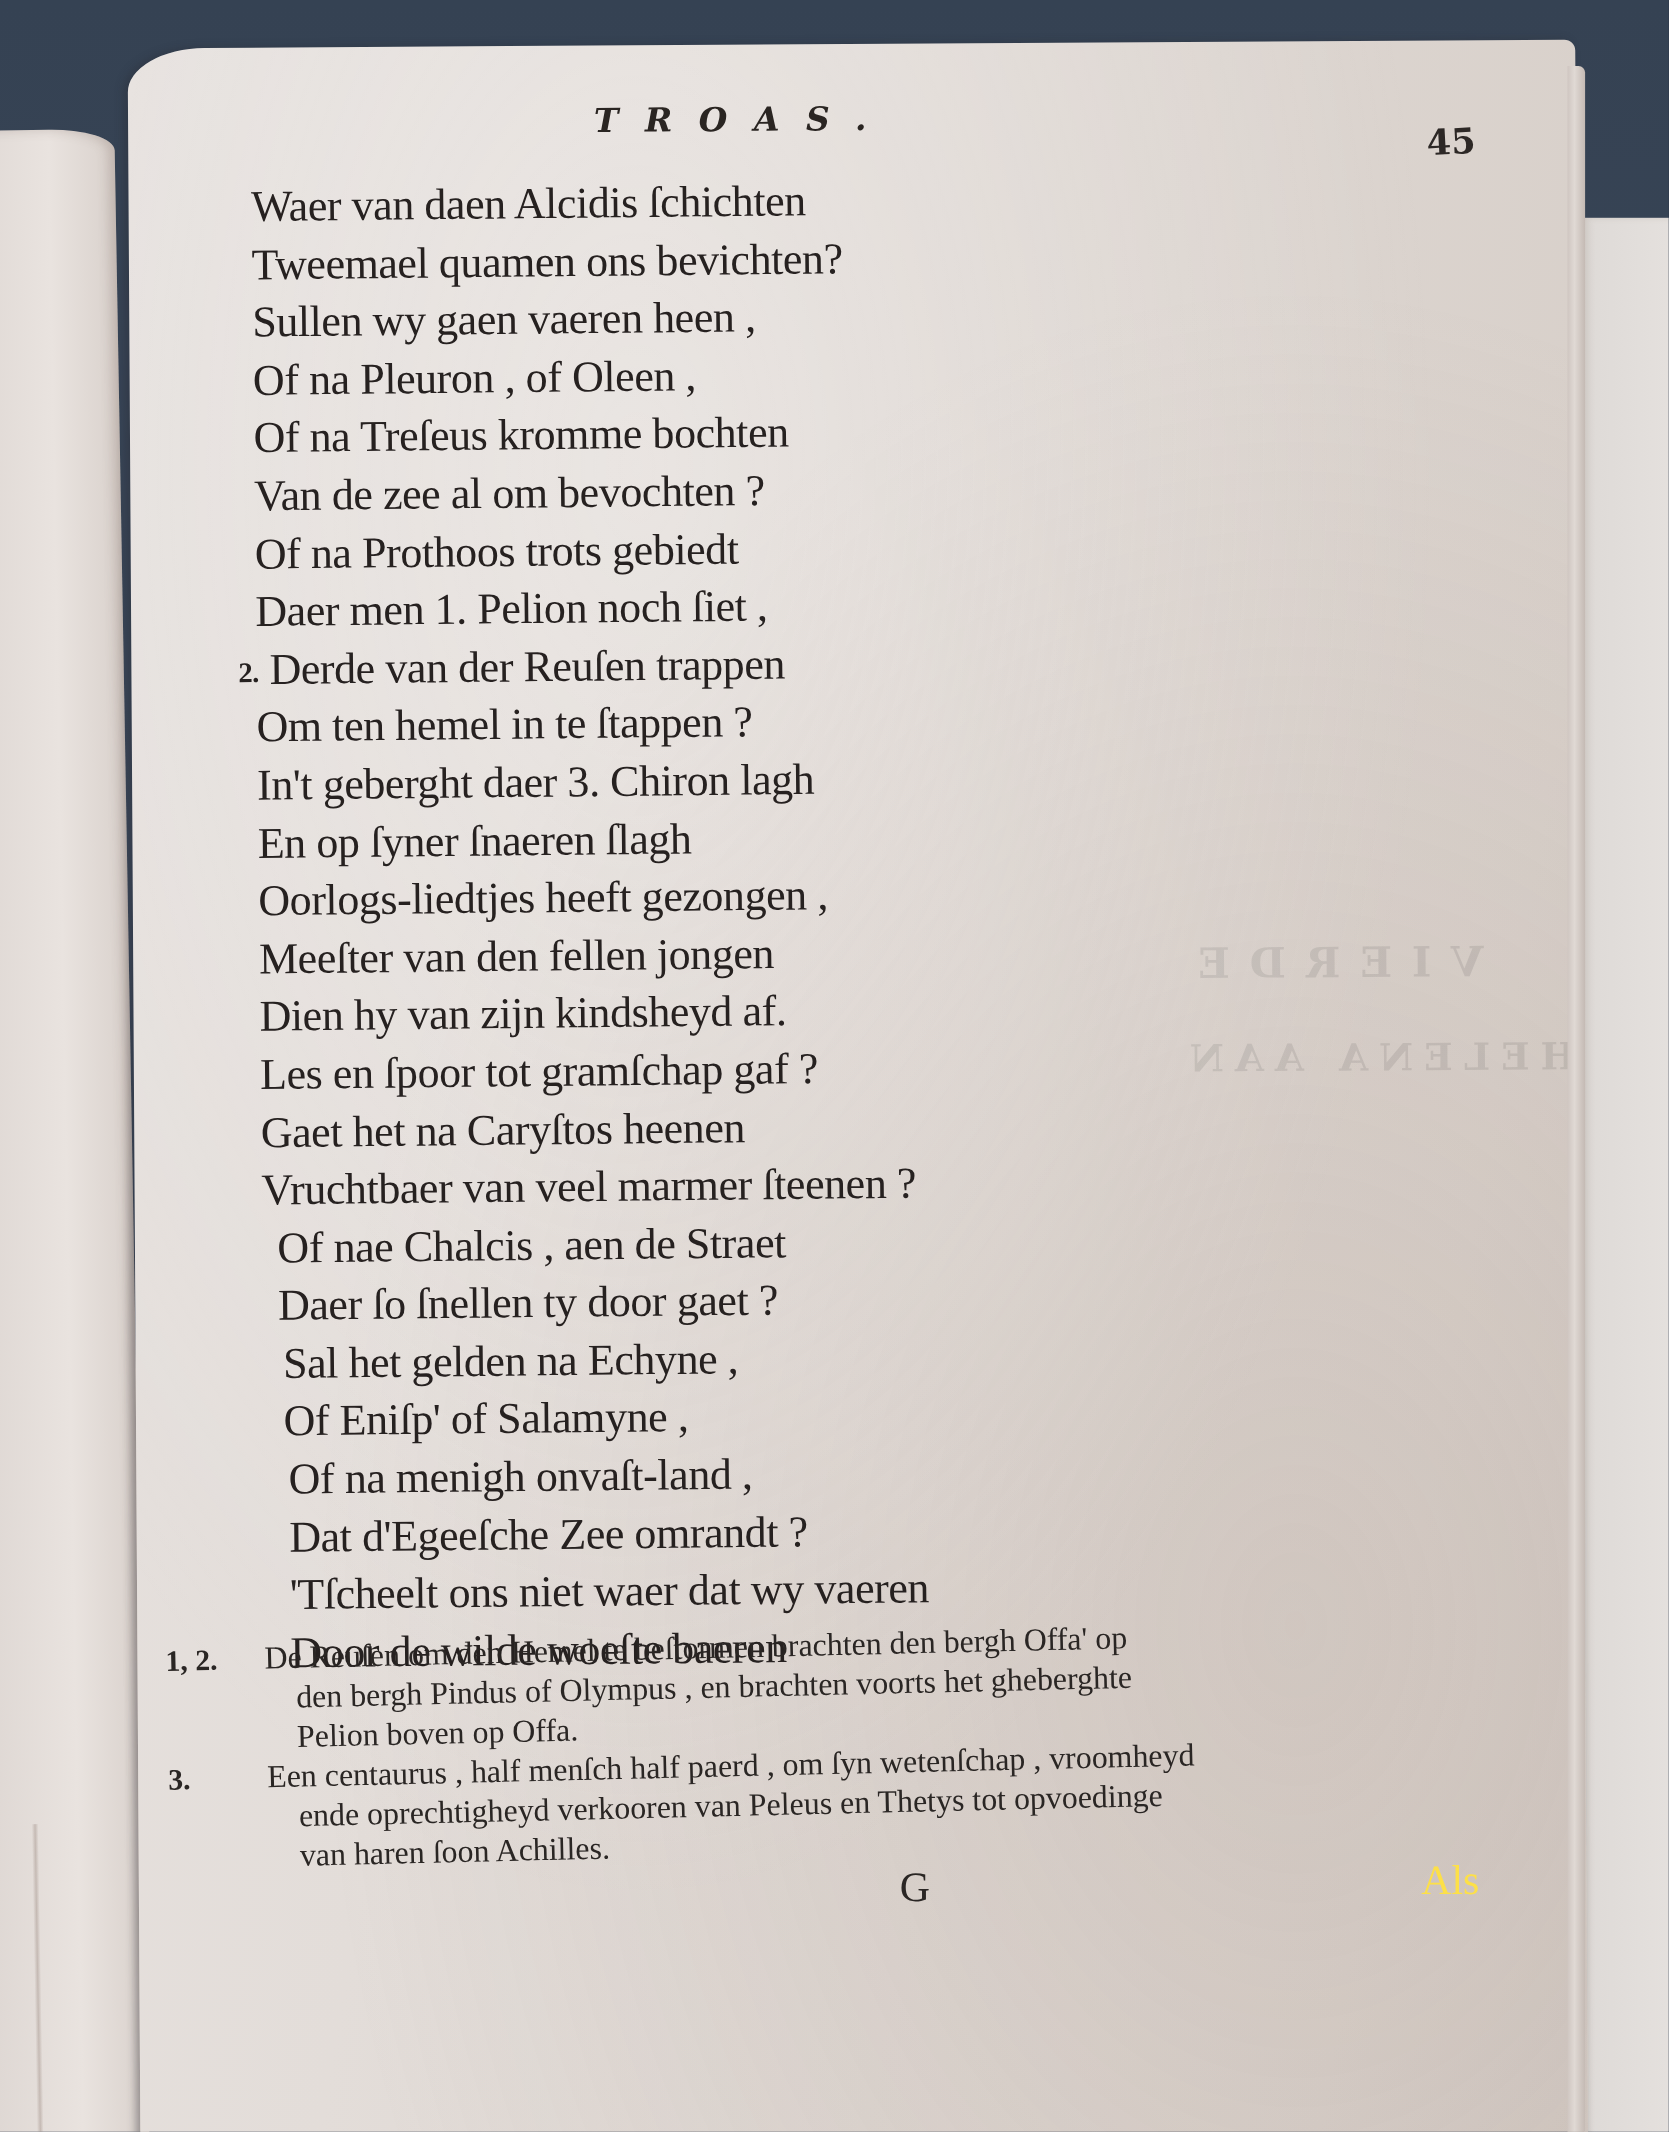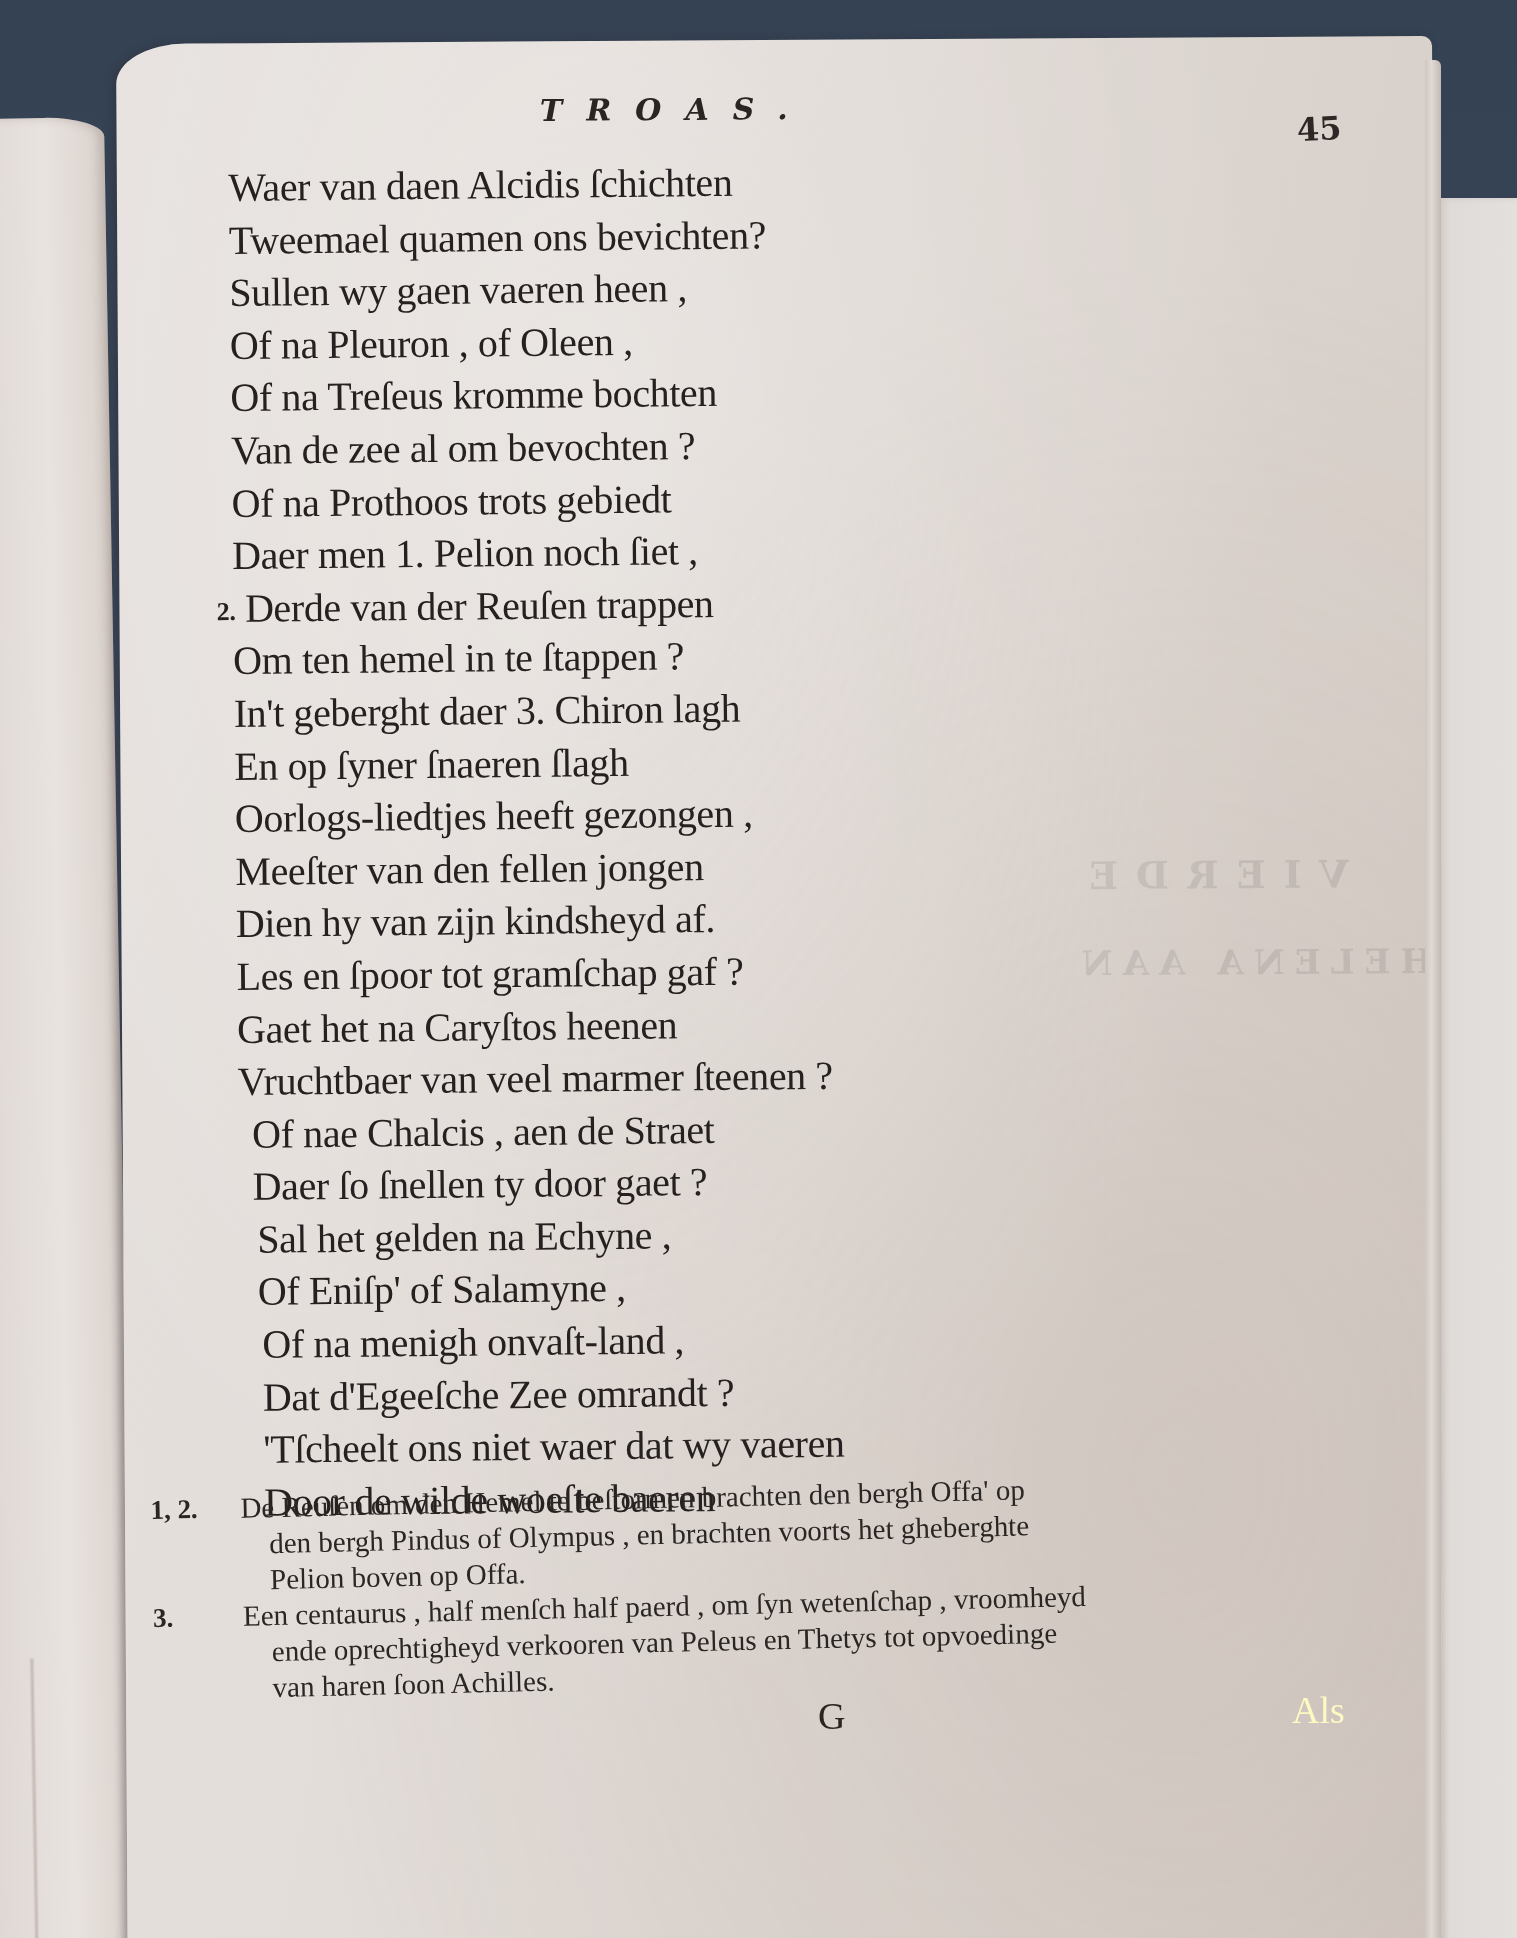--- a/index.html
+++ b/index.html
@@ -205,21 +205,21 @@
       font-family: "Liberation Serif", serif;
       font-size: 38px;
       color: #2a2624;
     }
     .catchword {
       position: absolute;
       left: 1292px;
       top: 1688px;
       font-family: "Liberation Serif", serif;
       font-size: 38px;
-      color: #fef9c3;
+      color: #fde047;
       text-align: right;
     }
   </style>
 </head>
 <body>
 
 <div class="backdrop"></div>
 
 <div class="left-page">
   <div class="left-page-fold"></div>

